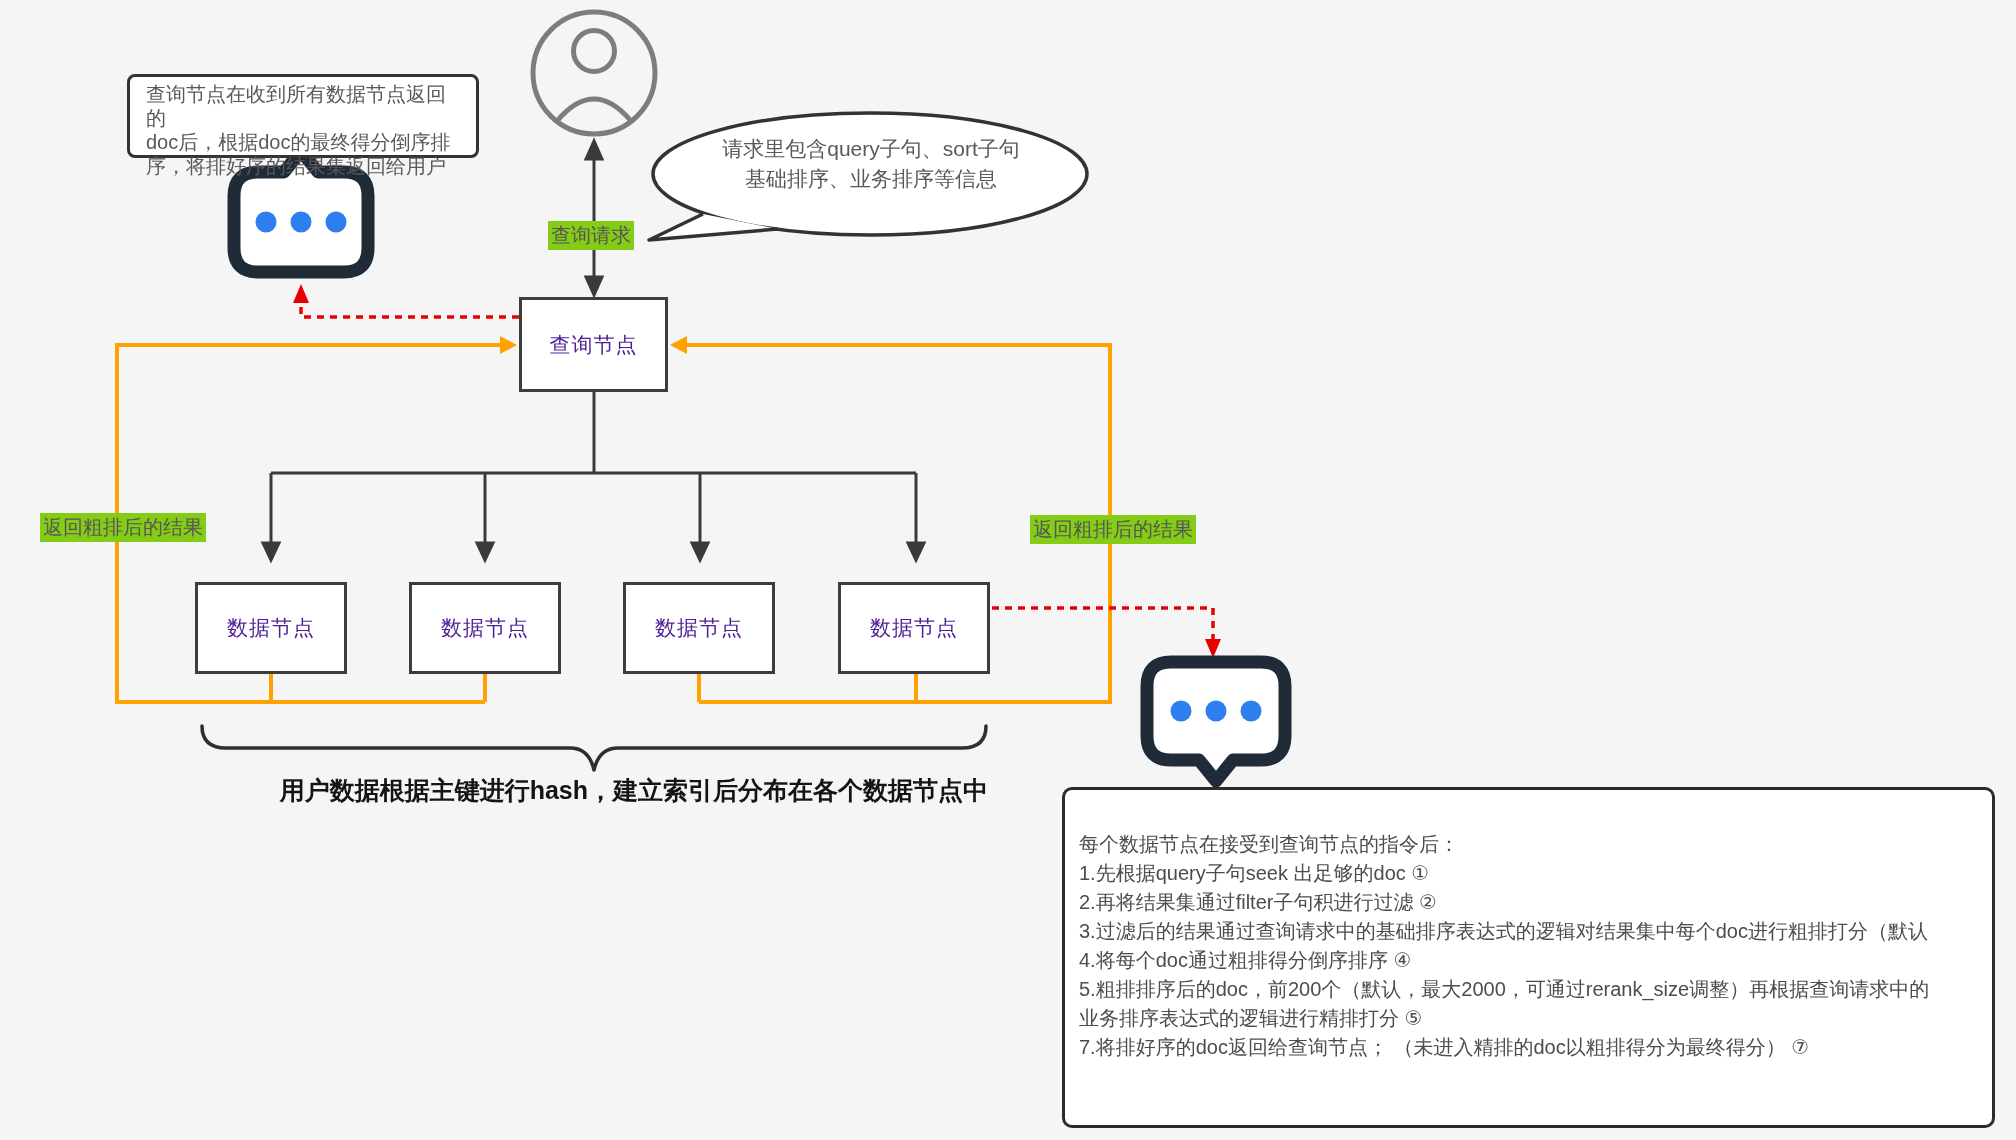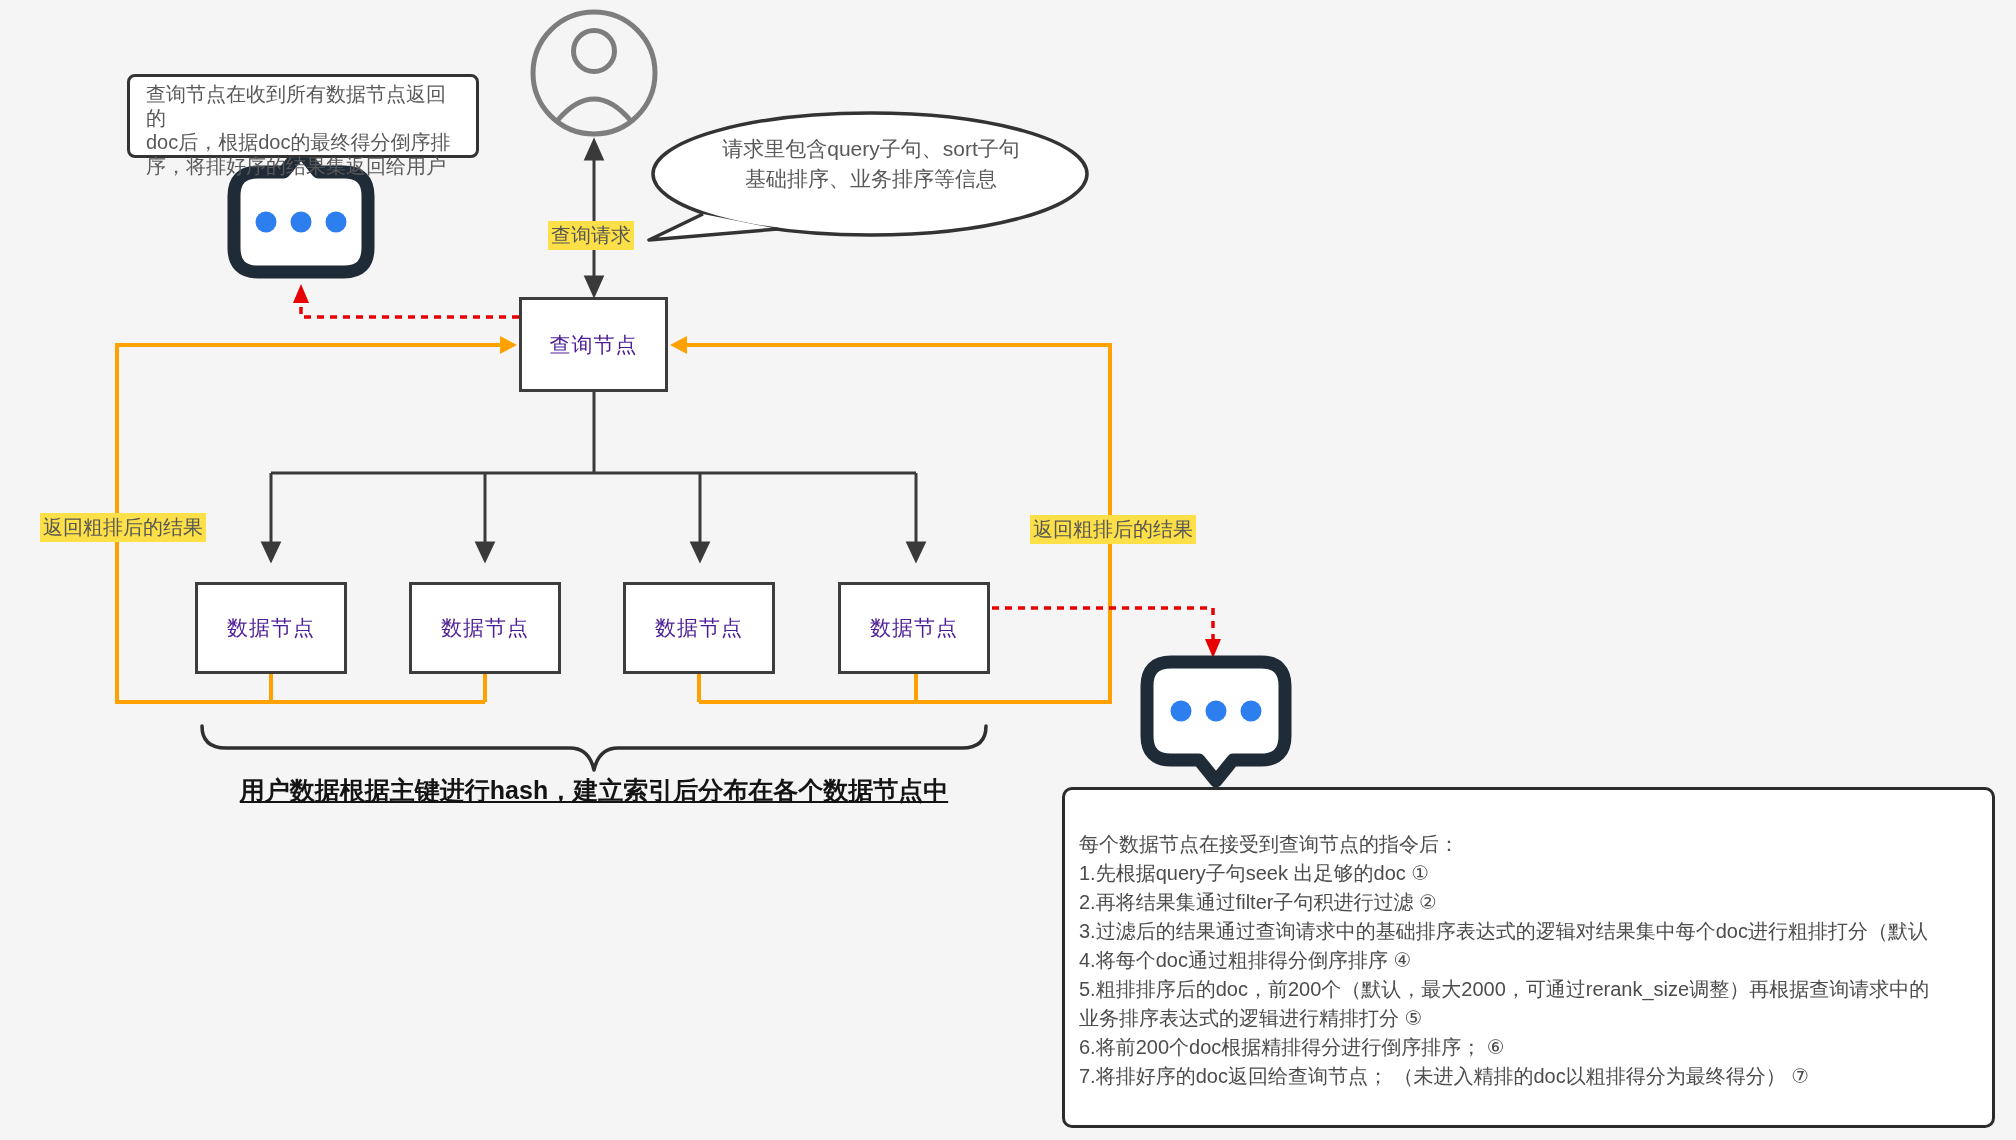--- a/index.html
+++ b/index.html
@@ -19,27 +19,27 @@
   .callout{
     left:127px;top:74px;width:352px;height:84px;
     background:#ffffff;border:3px solid #333333;border-radius:8px;
     box-sizing:border-box;padding:5px 16px;
     font-size:20px;line-height:24px;color:#595959;
   }
   .bubble-text{
     left:676px;top:134px;width:390px;text-align:center;
     font-size:21px;line-height:30px;color:#595959;
   }
-  .tag-label{font-size:20px;color:#565656;background:#fde047;padding:1px 3px;white-space:nowrap;}
+  .tag-label{font-size:20px;color:#565656;background:#84cc16;padding:1px 3px;white-space:nowrap;}
   #query-request-label{left:548px;top:221px;}
   #return-label-left{left:40px;top:513px;}
   #return-label-right{left:1030px;top:515px;}
   #hash-note{
-    left:194px;top:774px;width:800px;text-align:center;
-    font-size:25px;font-weight:700;color:#141414;white-space:nowrap;text-decoration:underline;
+    left:188px;top:774px;width:800px;text-align:right;
+    font-size:25px;font-weight:700;color:#141414;white-space:nowrap;
   }
   #steps-panel{
     left:1062px;top:787px;width:933px;height:341px;
     background:#ffffff;border:3px solid #2b2b2b;border-radius:10px;
     box-sizing:border-box;padding:40px 14px 0 14px;
     font-size:20px;line-height:29px;color:#4c4c4c;
   }
   .steps-line{white-space:nowrap;}
   #query-node{left:519px;top:297px;width:149px;height:95px;}
   .data-node{top:562px;width:152px;height:92px;margin-top:20px;}
@@ -151,17 +151,16 @@
   <div class="abs" id="hash-note">用户数据根据主键进行hash，建立索引后分布在各个数据节点中</div>
 
   <div class="abs" id="steps-panel">
     <div class="steps-line">每个数据节点在接受到查询节点的指令后：</div>
     <div class="steps-line">1.先根据query子句seek 出足够的doc  ①</div>
     <div class="steps-line">2.再将结果集通过filter子句积进行过滤 ②</div>
     <div class="steps-line">3.过滤后的结果通过查询请求中的基础排序表达式的逻辑对结果集中每个doc进行粗排打分（默认</div>
     <div class="steps-line">4.将每个doc通过粗排得分倒序排序 ④</div>
     <div class="steps-line">5.粗排排序后的doc，前200个（默认，最大2000，可通过rerank_size调整）再根据查询请求中的</div>
     <div class="steps-line">业务排序表达式的逻辑进行精排打分 ⑤</div>
-    <div class="steps-line">6.将前200个doc根据精排得分进行倒序排序； ⑥</div>
     <div class="steps-line">7.将排好序的doc返回给查询节点； （未进入精排的doc以粗排得分为最终得分） ⑦</div>
   </div>
 
 </div>
 
 </body></html>

